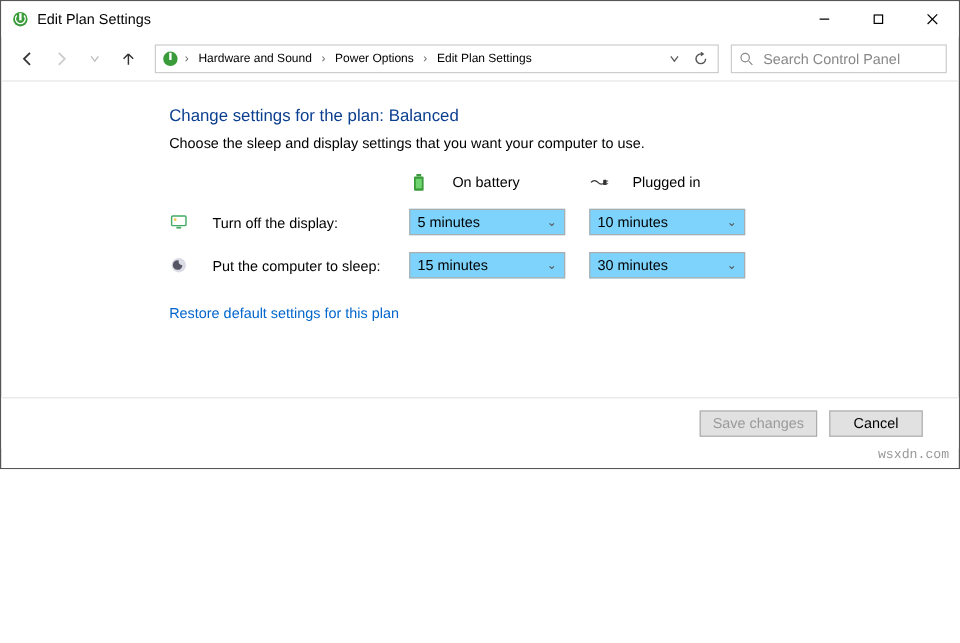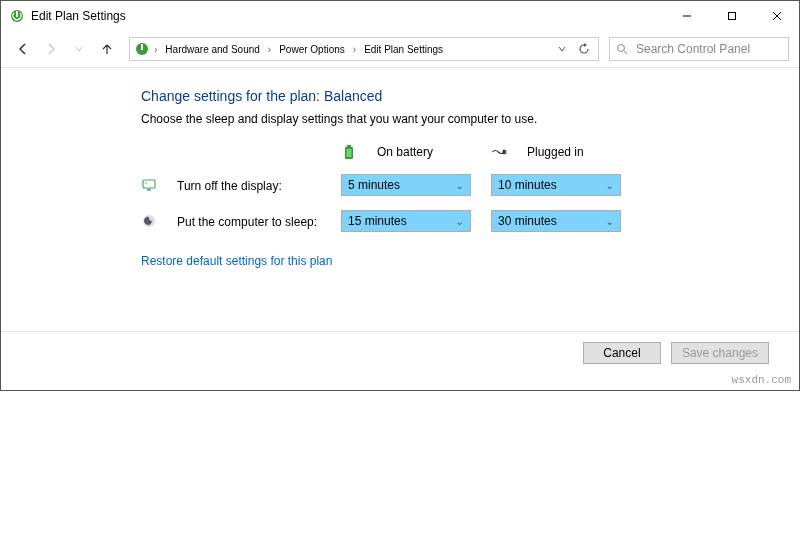--- a/index.html
+++ b/index.html
@@ -351,18 +351,18 @@
         <span class="caret">⌄</span>
       </div>
     </div>
 
     <div class="links">
       <div><a href="#">Restore default settings for this plan</a></div>
     </div>
   </div>
 
   <div class="footer">
+    <div class="btn disabled">Save changes</div>
     <div class="btn">Cancel</div>
-    <div class="btn disabled">Save changes</div>
   </div>
 
   <div class="watermark">wsxdn.com</div>
 </div>
 
 </body></html>

